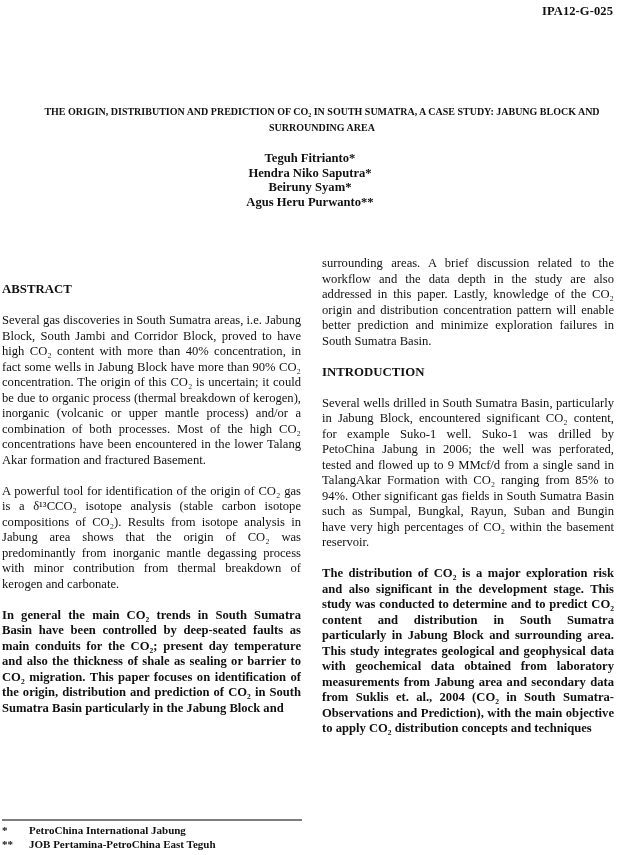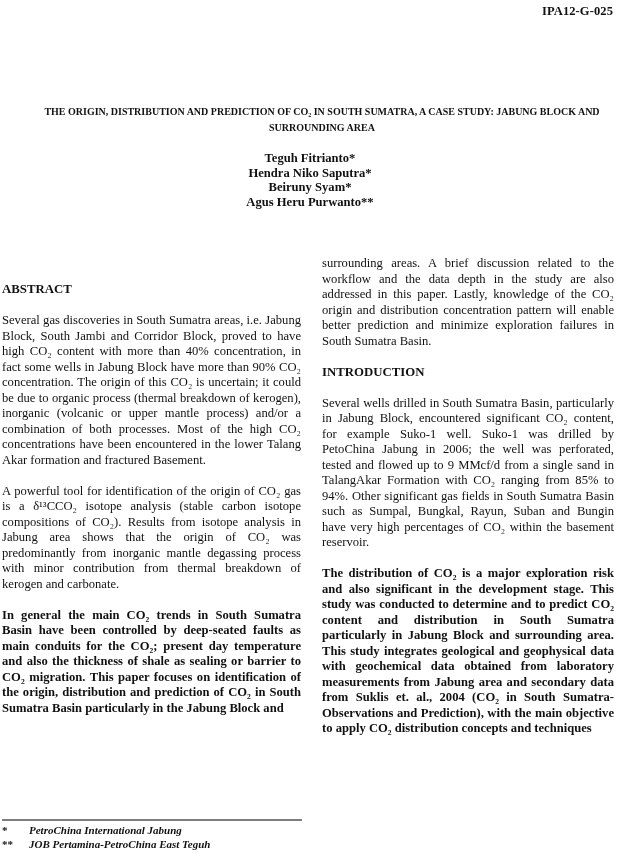--- a/index.html
+++ b/index.html
@@ -79,21 +79,21 @@
     top: 819px;
     width: 300px;
     border-top: 2px solid #7d7d7d;
     padding-top: 3px;
     font-weight: bold;
     font-size: 11px;
     line-height: 13.5px;
   }
   .footnote-row { display: flex; }
   .footnote-marker { width: 27px; flex: 0 0 27px; }
-  .footnote-text { flex: 1; font-style: italic; }
+  .footnote-text { flex: 1; }
 </style>
 </head>
 <body>
 
 <div class="page">
 
   <div class="doc-id">IPA12-G-025</div>
 
 
   <div class="paper-title">THE ORIGIN, DISTRIBUTION AND PREDICTION OF CO₂ IN SOUTH SUMATRA, A CASE STUDY: JABUNG BLOCK AND SURROUNDING AREA</div>

